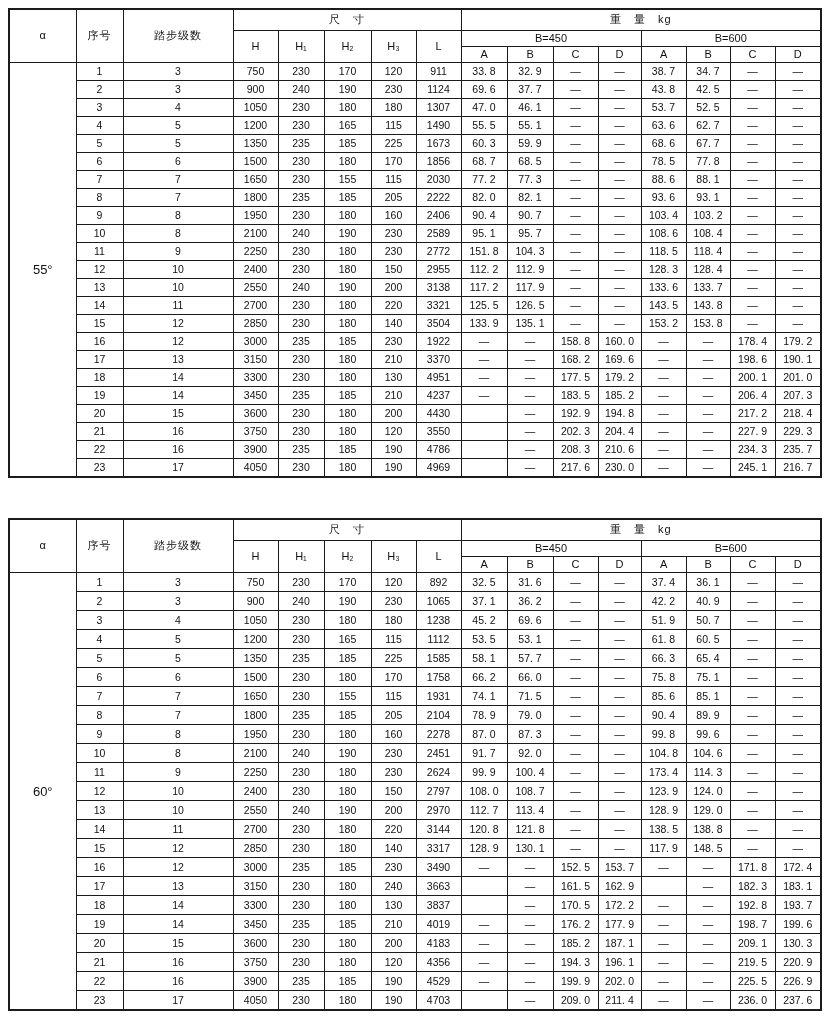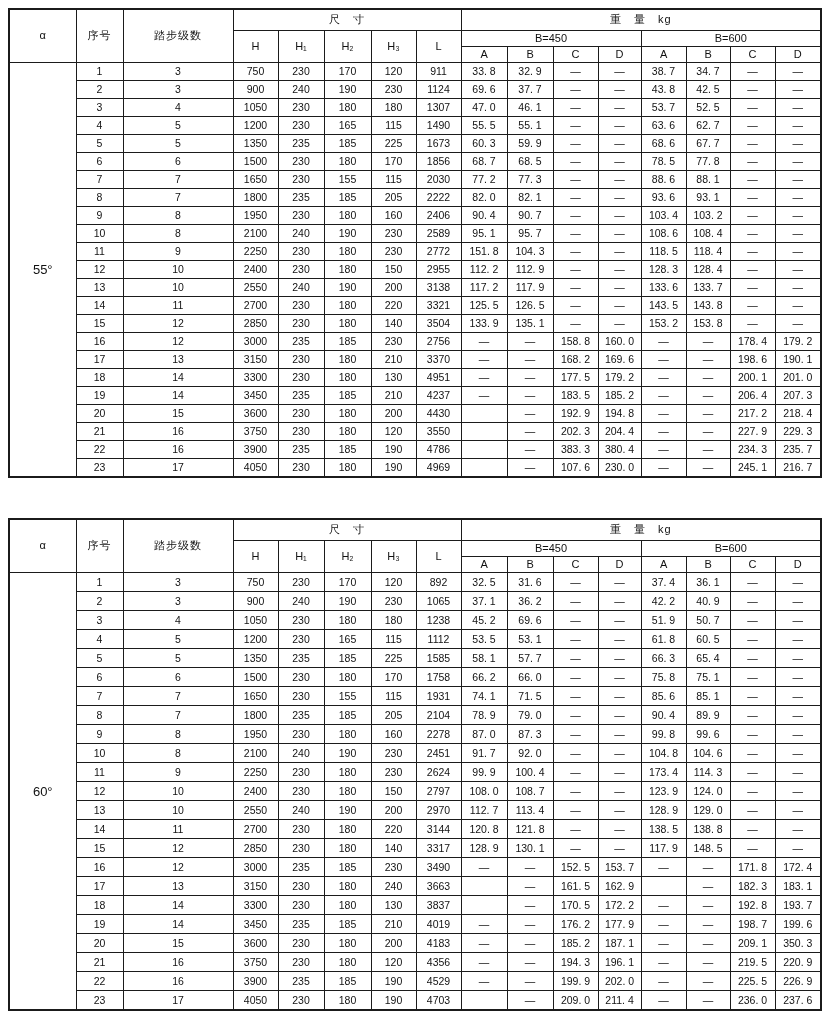--- a/index.html
+++ b/index.html
@@ -330,21 +330,21 @@
           <td>—</td>
           <td>—</td>
         </tr>
         <tr>
           <td>16</td>
           <td>12</td>
           <td>3000</td>
           <td>235</td>
           <td>185</td>
           <td>230</td>
-          <td>2756</td>
+          <td>1922</td>
           <td>—</td>
           <td>—</td>
           <td>158. 8</td>
           <td>160. 0</td>
           <td>—</td>
           <td>—</td>
           <td>178. 4</td>
           <td>179. 2</td>
         </tr>
         <tr>
@@ -435,38 +435,38 @@
         <tr>
           <td>22</td>
           <td>16</td>
           <td>3900</td>
           <td>235</td>
           <td>185</td>
           <td>190</td>
           <td>4786</td>
           <td></td>
           <td>—</td>
-          <td>383. 3</td>
-          <td>380. 4</td>
+          <td>208. 3</td>
+          <td>210. 6</td>
           <td>—</td>
           <td>—</td>
           <td>234. 3</td>
           <td>235. 7</td>
         </tr>
         <tr>
           <td>23</td>
           <td>17</td>
           <td>4050</td>
           <td>230</td>
           <td>180</td>
           <td>190</td>
           <td>4969</td>
           <td></td>
           <td>—</td>
-          <td>107. 6</td>
+          <td>217. 6</td>
           <td>230. 0</td>
           <td>—</td>
           <td>—</td>
           <td>245. 1</td>
           <td>216. 7</td>
         </tr>
       </tbody>
   </table>
 
   <table class="spec t2">
@@ -849,21 +849,21 @@
           <td>180</td>
           <td>200</td>
           <td>4183</td>
           <td>—</td>
           <td>—</td>
           <td>185. 2</td>
           <td>187. 1</td>
           <td>—</td>
           <td>—</td>
           <td>209. 1</td>
-          <td>350. 3</td>
+          <td>130. 3</td>
         </tr>
         <tr>
           <td>21</td>
           <td>16</td>
           <td>3750</td>
           <td>230</td>
           <td>180</td>
           <td>120</td>
           <td>4356</td>
           <td>—</td>

